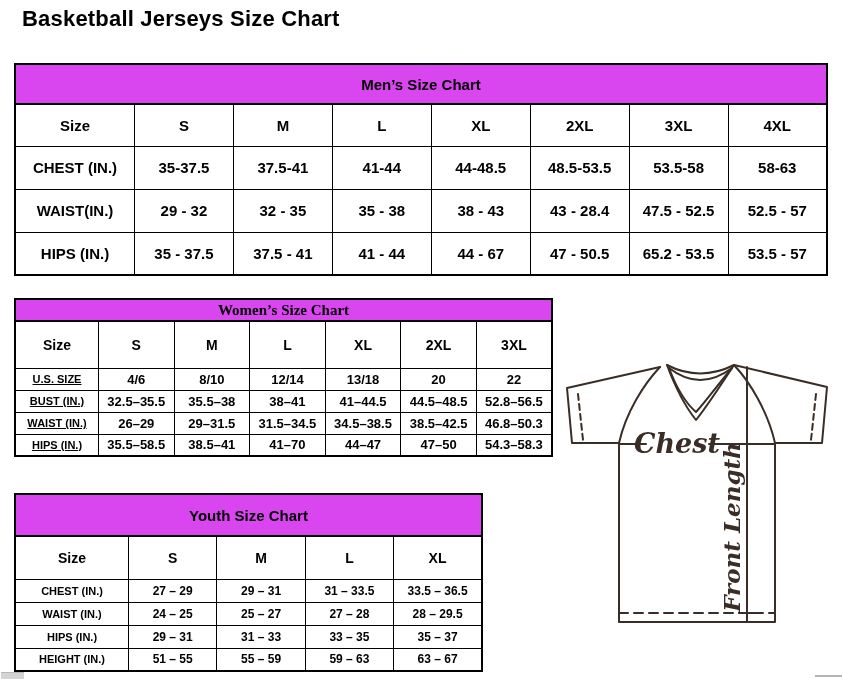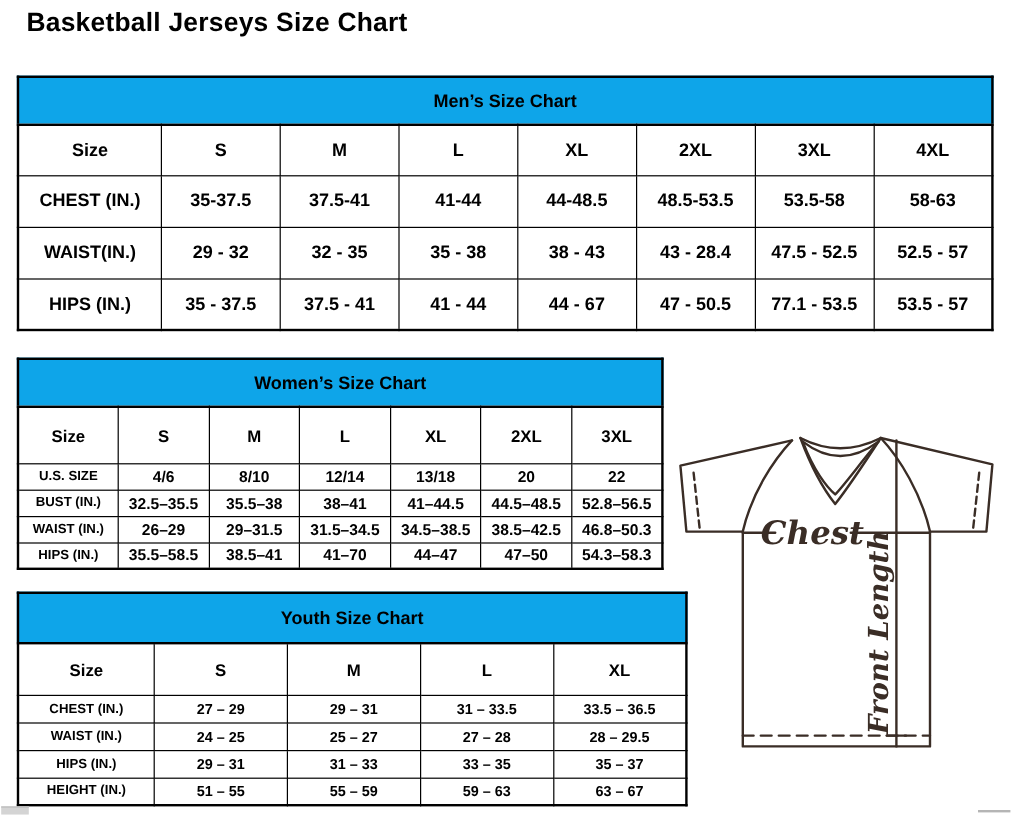--- a/index.html
+++ b/index.html
@@ -6,44 +6,44 @@
   .page{
     position:relative;width:843px;height:679px;background:#ffffff;overflow:hidden;
     font-family:"Liberation Sans",sans-serif;color:#000;
   }
   .page-title{
     position:absolute;left:0;top:4px;width:810px;margin:2px;
     font-size:22px;font-weight:bold;letter-spacing:.2px;padding-left:20px;
   }
   .chart{position:absolute;box-sizing:border-box;}
   .chart-title{
-    box-sizing:border-box;background:#0ea5e9;border:2px solid #000;border-bottom:none;
+    box-sizing:border-box;background:#d946ef;border:2px solid #000;border-bottom:none;
     text-align:center;font-weight:bold;font-size:15px;display:flex;align-items:center;justify-content:center;
   }
   table.size-table{
     width:100%;border-collapse:collapse;table-layout:fixed;
     border:2px solid #000;
   }
   table.size-table th,table.size-table td{
     border:1px solid #000;text-align:center;vertical-align:middle;
     font-weight:bold;padding:0;overflow:hidden;white-space:nowrap;
   }
   
   .t-mens .chart-title{height:40px;}
   .t-mens thead tr{height:42px;}
   .t-mens tbody tr{height:43px;}
   .t-mens th,.t-mens td{font-size:15px;}
   .t-mens th:first-child{width:118px;}
   
-  .t-womens .chart-title{height:40px;font-size:15px;}
+  .t-womens .chart-title{height:22px;font-size:15px;font-family:Liberation Serif, serif;}
   .t-womens thead tr{height:47px;}
   .t-womens tbody tr{height:22px;}
   .t-womens thead th{font-size:14px;}
   .t-womens tbody td{font-size:13px;}
-  .t-womens tbody th{font-size:11px;}
+  .t-womens tbody th{font-size:11px;text-decoration:underline;}
   .t-womens th:first-child{width:82px;}
   
   .t-youth .chart-title{height:42px;font-size:15px;}
   .t-youth thead tr{height:43px;}
   .t-youth tbody tr{height:23px;}
   .t-youth thead th{font-size:14px;}
   .t-youth tbody td{font-size:12px;}
   .t-youth tbody th{font-size:11px;}
   .t-youth th:first-child{width:112px;}
 
@@ -99,21 +99,21 @@
             <td>47.5 - 52.5</td>
             <td>52.5 - 57</td>
           </tr>
           <tr>
             <th>HIPS (IN.)</th>
             <td>35 - 37.5</td>
             <td>37.5 - 41</td>
             <td>41 - 44</td>
             <td>44 - 67</td>
             <td>47 - 50.5</td>
-            <td>77.1 - 53.5</td>
+            <td>65.2 - 53.5</td>
             <td>53.5 - 57</td>
           </tr>
         </tbody>
       </table>
   </section>
 
   <section class="chart t-womens" style="left:14px;top:298px;width:539px;">
     <div class="chart-title">Women’s Size Chart</div>
     <table class="size-table">
         <thead>
@@ -161,21 +161,21 @@
             <td>38.5–41</td>
             <td>41–70</td>
             <td>44–47</td>
             <td>47–50</td>
             <td>54.3–58.3</td>
           </tr>
         </tbody>
       </table>
   </section>
 
-  <section class="chart t-youth" style="left:14px;top:493px;width:559px;">
+  <section class="chart t-youth" style="left:14px;top:493px;width:469px;">
     <div class="chart-title">Youth Size Chart</div>
     <table class="size-table">
         <thead>
           <tr>
             <th>Size</th>
             <th>S</th>
             <th>M</th>
             <th>L</th>
             <th>XL</th>
           </tr>

